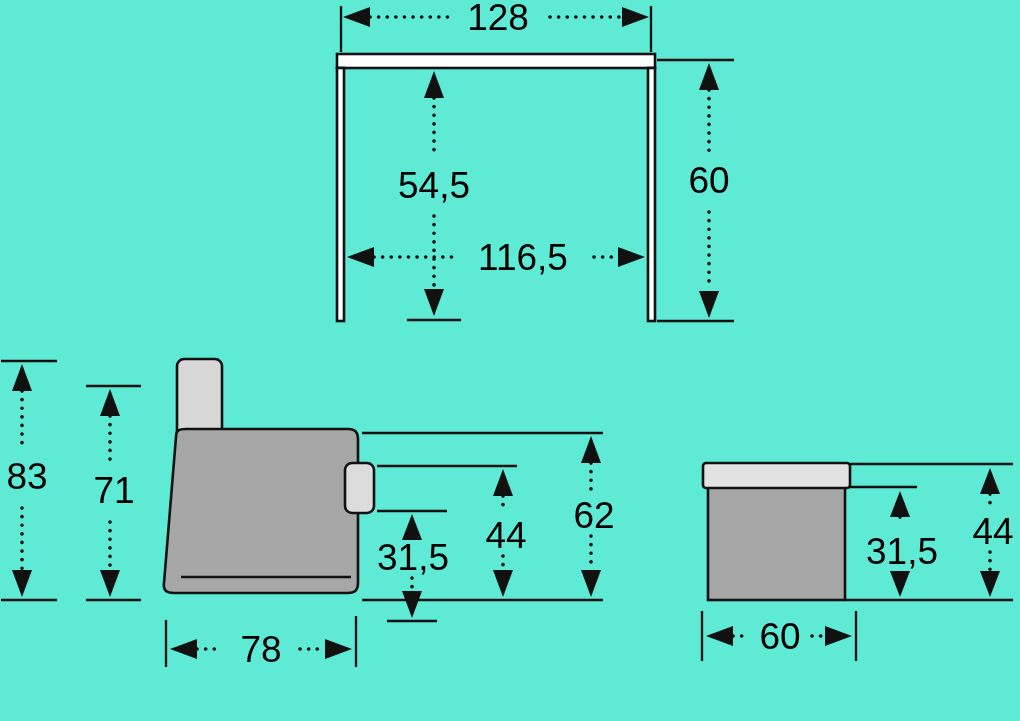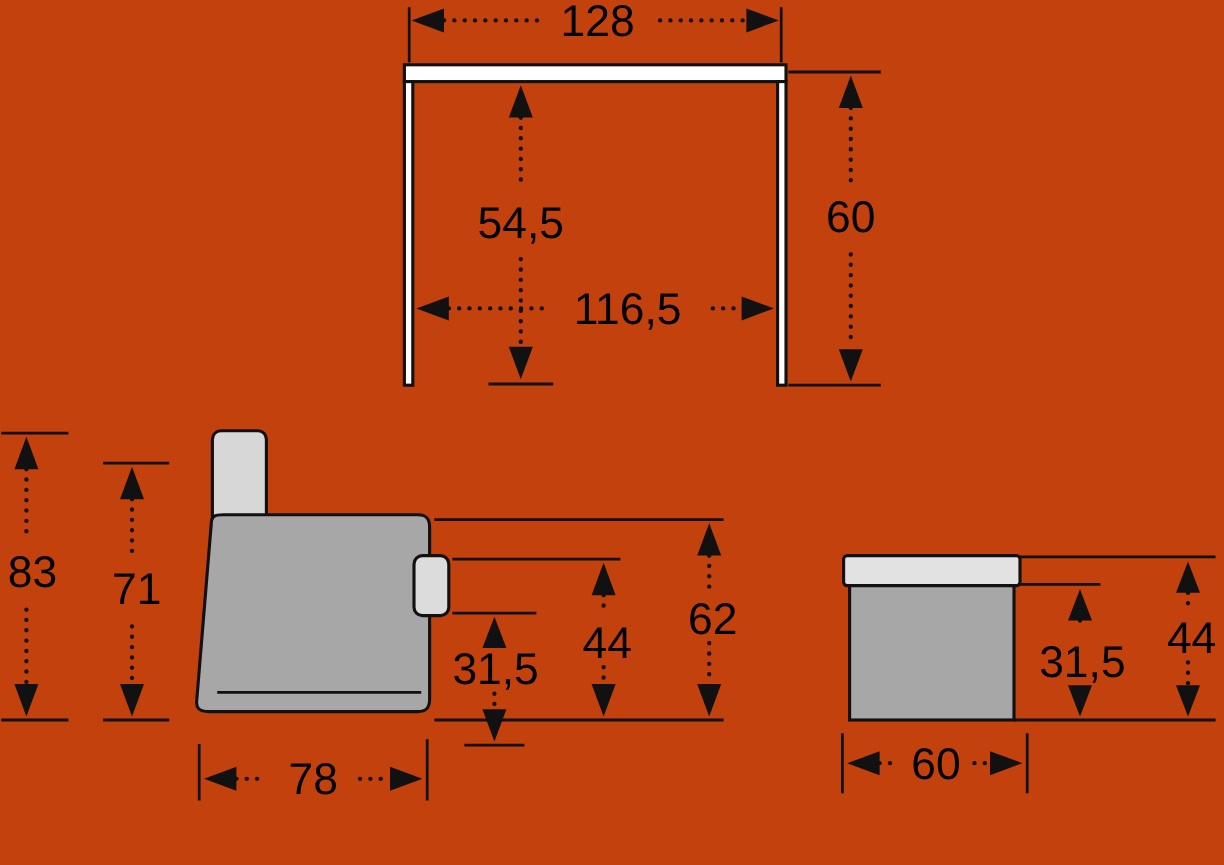--- a/index.html
+++ b/index.html
@@ -1,16 +1,16 @@
 <!DOCTYPE html>
 <html><head>
 <meta charset="utf-8">
 <style>
   html,body{margin:0;padding:0;background:#fff;}
-  #stage{position:relative;width:1020px;height:721px;background:#c2410c;overflow:hidden;
+  #stage{position:relative;width:1020px;height:721px;background:#5eead4;overflow:hidden;
          font-family:"Liberation Sans",sans-serif;}
   svg{position:absolute;left:0;top:0;}
   text{font-family:"Liberation Sans",sans-serif;font-size:37px;fill:#000;}
   .dot{stroke:#111;stroke-width:3.6;stroke-dasharray:0.1 8.5;stroke-linecap:round;fill:none;}
   .tick{stroke:#111;stroke-width:2.3;fill:none;}
   .shape{stroke:#111;stroke-width:2.6;}
   .ah{fill:#111;stroke:none;}
 </style>
 </head>
 <body>

